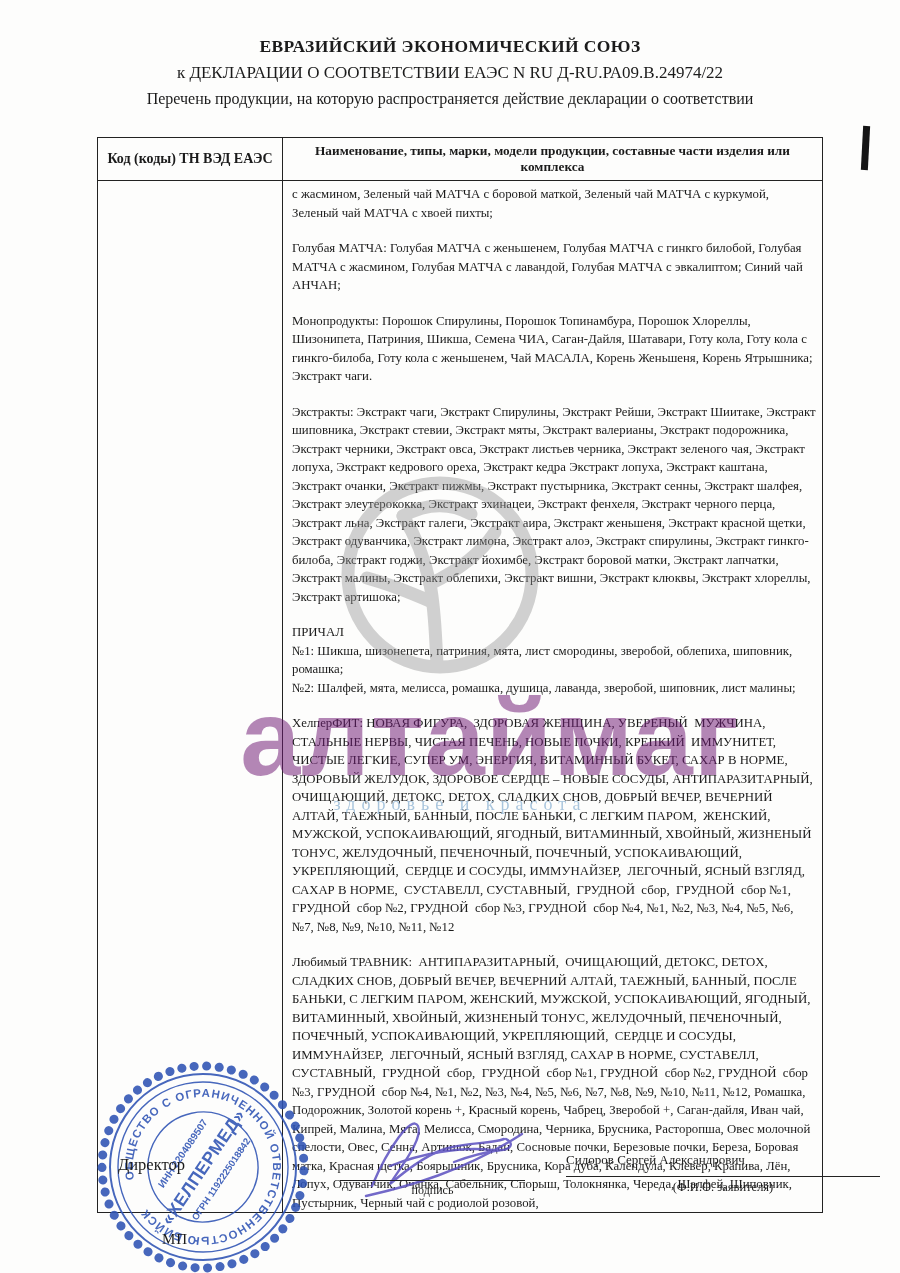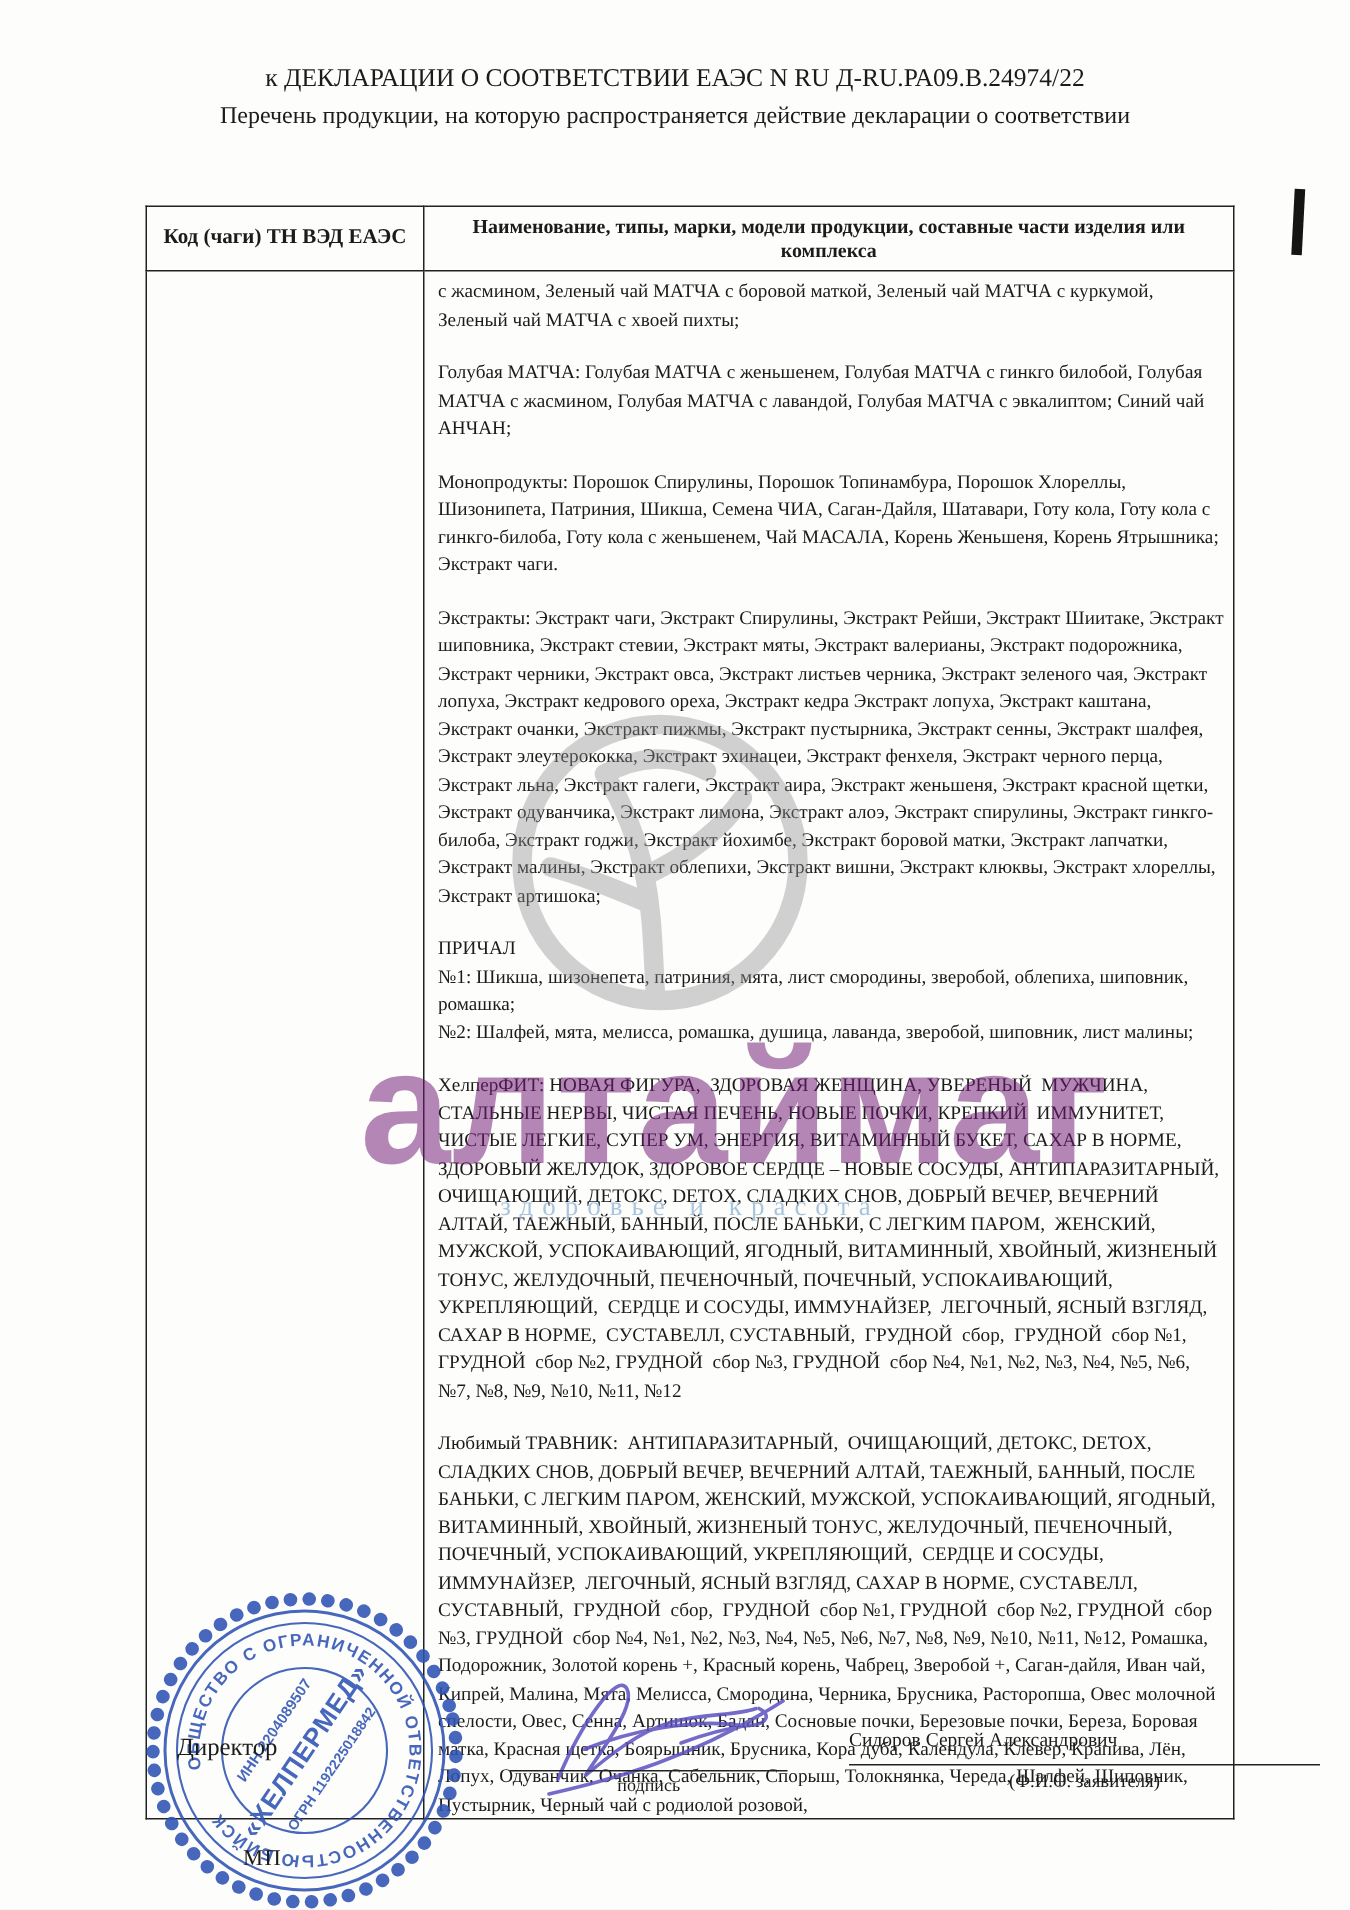--- a/index.html
+++ b/index.html
@@ -44,30 +44,31 @@
   .mp{position:absolute;left:162px;top:1231px;font-size:15px;letter-spacing:1px;}
   
   .artifact{position:absolute;left:862px;top:126px;width:7px;height:44px;background:#151515;transform:rotate(3deg);}
 </style>
 </head>
 <body>
 
 <div class="page">
 
   <div class="header">
+    <div class="h-union">ЕВРАЗИЙСКИЙ ЭКОНОМИЧЕСКИЙ СОЮЗ</div>
     <div class="h-decl">к ДЕКЛАРАЦИИ  О СООТВЕТСТВИИ ЕАЭС N RU Д-RU.РА09.В.24974/22</div>
     <div class="h-sub">Перечень продукции, на которую распространяется действие декларации о соответствии</div>
   </div>
 
   <div class="artifact"></div>
 
   <table class="doc-table">
     <thead>
       <tr>
-        <th class="th-code">Код (чаги) ТН ВЭД ЕАЭС</th>
+        <th class="th-code">Код (коды) ТН ВЭД ЕАЭС</th>
         <th class="th-name">Наименование, типы, марки, модели продукции, составные части изделия или комплекса</th>
       </tr>
     </thead>
     <tbody>
       <tr>
         <td class="code-cell"></td>
         <td class="content-cell">
           <p>с жасмином, Зеленый чай МАТЧА с боровой маткой, Зеленый чай МАТЧА с куркумой, Зеленый чай МАТЧА с хвоей пихты;</p>
           <p>Голубая МАТЧА: Голубая МАТЧА с женьшенем, Голубая МАТЧА с гинкго билобой, Голубая МАТЧА с жасмином, Голубая МАТЧА с лавандой, Голубая МАТЧА с эвкалиптом; Синий чай АНЧАН;</p>
           <p>Монопродукты: Порошок Спирулины, Порошок Топинамбура, Порошок Хлореллы, Шизонипета, Патриния, Шикша, Семена ЧИА, Саган-Дайля, Шатавари, Готу кола, Готу кола с гинкго-билоба, Готу кола с женьшенем, Чай МАСАЛА, Корень Женьшеня, Корень Ятрышника; Экстракт чаги.</p>

